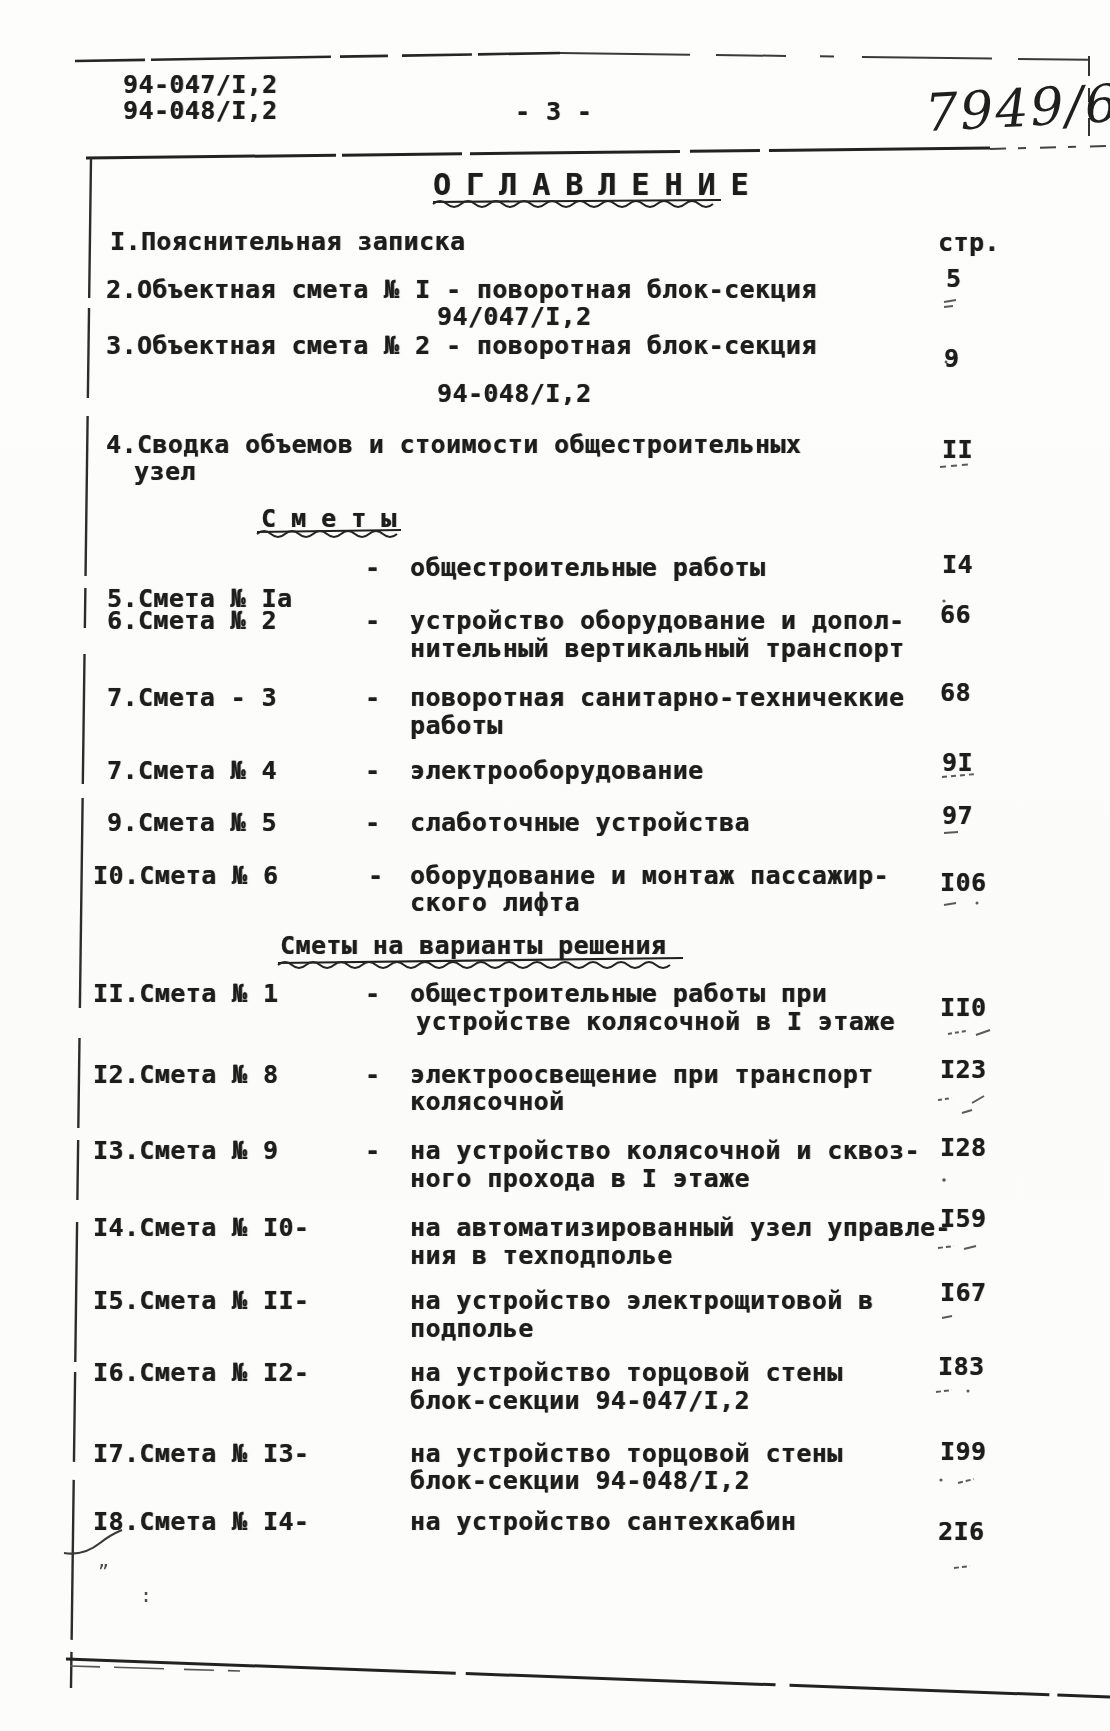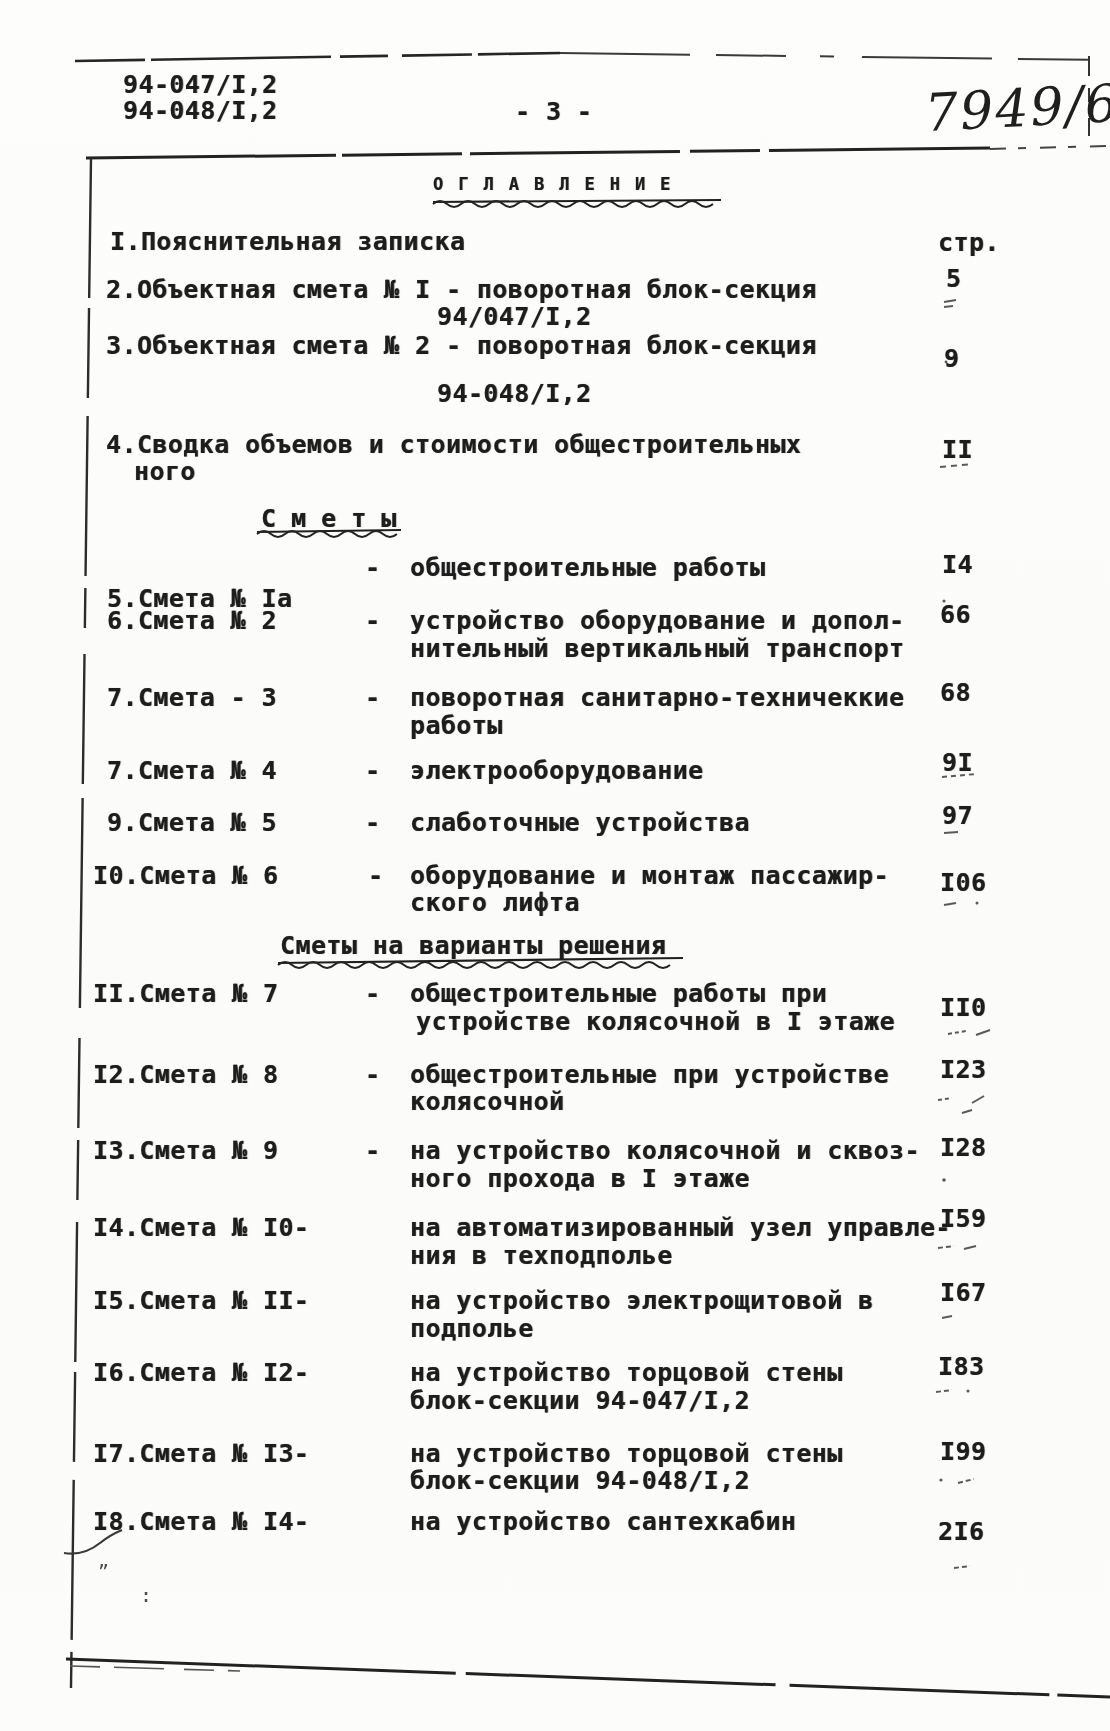--- a/index.html
+++ b/index.html
@@ -14,21 +14,21 @@
     color:#1b1b1b;
   }
   
   .t{
     position:absolute;
     font-size:25px;line-height:27px;font-weight:700;
     letter-spacing:.4px;white-space:pre;
     color:#1d1d1d;
     text-shadow:.6px .3px .7px rgba(30,30,30,.55), -.3px 0 .5px rgba(30,30,30,.25);
   }
-  .title{font-size:17px;letter-spacing:15px;}
+  .title{font-size:30px;letter-spacing:15px;}
   .ls{letter-spacing:15px;}
   .faint{color:#4a4a4a;text-shadow:none;font-weight:400;}
   .hw{
     position:absolute;
     font-family:"DejaVu Serif","Liberation Serif",serif;
     font-style:italic;font-weight:500;
     font-size:52px;line-height:52px;letter-spacing:2px;
     transform:rotate(-3deg);
     color:#1f1f1f;
   }
@@ -107,21 +107,21 @@
 
   <span class="t" style="left:106px;top:276px">2.Объектная смета № I - поворотная блок-секция</span>
   <span class="t" style="left:437px;top:303px">94/047/I,2</span>
   <span class="t" style="left:946px;top:265px">5</span>
 
   <span class="t" style="left:106px;top:332px">3.Объектная смета № 2 - поворотная блок-секция</span>
   <span class="t" style="left:437px;top:380px">94-048/I,2</span>
   <span class="t" style="left:944px;top:345px">9</span>
 
   <span class="t" style="left:106px;top:431px">4.Сводка объемов и стоимости общестроительных</span>
-  <span class="t" style="left:134px;top:458px">ного</span>
+  <span class="t" style="left:134px;top:458px">узел</span>
   <span class="t" style="left:942px;top:436px">II</span>
 
   <span class="t ls" style="left:261px;top:505px">Сметы</span>
 
   <span class="t" style="left:107px;top:585px">5.Смета № Iа</span>
   <span class="t" style="left:365px;top:554px">-</span>
   <span class="t" style="left:410px;top:554px">общестроительные работы</span>
   <span class="t" style="left:942px;top:551px">I4</span>
 
   <span class="t" style="left:107px;top:607px">6.Смета № 2</span>
@@ -147,29 +147,29 @@
   <span class="t" style="left:942px;top:802px">97</span>
 
   <span class="t" style="left:93px;top:862px">I0.Смета № 6</span>
   <span class="t" style="left:368px;top:862px">-</span>
   <span class="t" style="left:410px;top:862px">оборудование и монтаж пассажир-</span>
   <span class="t" style="left:410px;top:889px">ского лифта</span>
   <span class="t" style="left:940px;top:869px">I06</span>
 
   <span class="t" style="left:280px;top:932px">Сметы на варианты решения</span>
 
-  <span class="t" style="left:93px;top:980px">II.Смета № 7</span>
+  <span class="t" style="left:93px;top:980px">II.Смета № 1</span>
   <span class="t" style="left:365px;top:980px">-</span>
   <span class="t" style="left:410px;top:980px">общестроительные работы при</span>
   <span class="t" style="left:416px;top:1008px">устройстве колясочной в I этаже</span>
   <span class="t" style="left:940px;top:994px">II0</span>
 
   <span class="t" style="left:93px;top:1061px">I2.Смета № 8</span>
   <span class="t" style="left:365px;top:1061px">-</span>
-  <span class="t" style="left:410px;top:1061px">общестроительные при устройстве</span>
+  <span class="t" style="left:410px;top:1061px">электроосвещение при транспорт</span>
   <span class="t" style="left:410px;top:1088px">колясочной</span>
   <span class="t" style="left:940px;top:1056px">I23</span>
 
   <span class="t" style="left:93px;top:1137px">I3.Смета № 9</span>
   <span class="t" style="left:365px;top:1137px">-</span>
   <span class="t" style="left:410px;top:1137px">на устройство колясочной и сквоз-</span>
   <span class="t" style="left:410px;top:1165px">ного прохода в I этаже</span>
   <span class="t" style="left:940px;top:1134px">I28</span>
 
   <span class="t" style="left:93px;top:1214px">I4.Смета № I0-</span>

